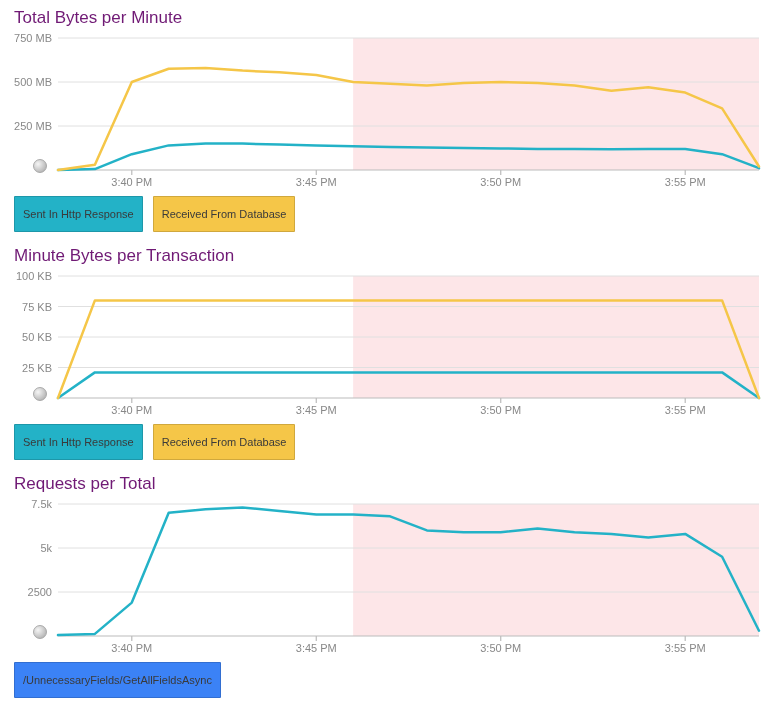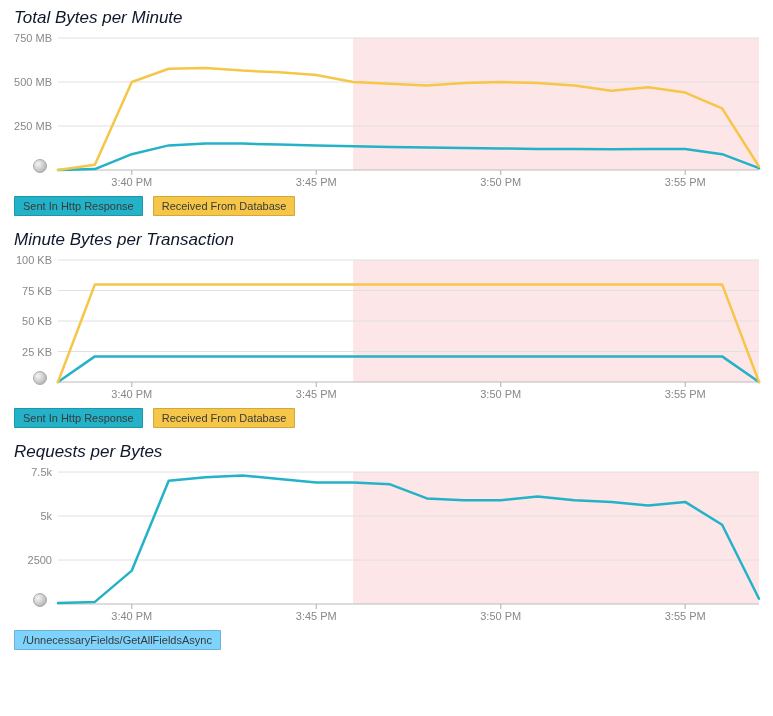--- a/index.html
+++ b/index.html
@@ -7,36 +7,35 @@
     margin: 0;
     padding: 6px 8px 12px 8px;
     font-family: "Segoe UI", Arial, sans-serif;
     background: #ffffff;
     color: #666;
     width: 773px;
   }
   .chart-block { margin-bottom: 14px; }
   .chart-title {
     font-size: 17px;
-    color: #0f172a;
+    color: #701a75;
     margin: 2px 0 4px 6px;
     font-weight: 400;
-    font-style: italic;
   }
   .plot-wrap { position: relative; }
   svg.plot { display: block; }
   .axis-text { font-size: 11px; fill: #888; }
   .tick-line { stroke: #e0e0e0; stroke-width: 1; }
   .axis-line { stroke: #bbb; stroke-width: 1.2; }
   .shade { fill: #fde6e8; }
   .series { fill: none; stroke-width: 2.5; stroke-linejoin: round; stroke-linecap: round; }
   .legend { margin: 4px 0 0 6px; display: flex; gap: 10px; }
   .legend-chip {
     font-size: 11px;
-    padding: 3px 8px;
+    padding: 11px 8px;
     border: 1px solid rgba(0,0,0,.15);
     color: #3a3a3a;
     border-radius: 1px;
     display: inline-block;
   }
 </style>
 </head>
 <body>
 
 <div id="root">
@@ -108,21 +107,21 @@
           </defs>
           <circle cx="32" cy="124" r="6.5" fill="url(#knob-avg_bytes)" stroke="#9a9a9a" stroke-width="0.8"></circle>
         </svg>
       </div>
       <div class="legend">
         <span class="legend-chip" style="background:#23b2c7;">Sent In Http Response</span>
         <span class="legend-chip" style="background:#f5c648;">Received From Database</span>
       </div>
     </div>
     <div class="chart-block">
-      <div class="chart-title">Requests per Bytes</div>
+      <div class="chart-title">Requests per Total</div>
       <div class="plot-wrap">
         <svg class="plot" width="757" height="160">
           <rect class="shade" x="345.1578947368421" y="6" width="405.8421052631579" height="132"></rect>
           <line class="tick-line" x1="50" x2="751" y1="94" y2="94"></line>
           <text class="axis-text" x="44" y="98" text-anchor="end">2500</text>
           <line class="tick-line" x1="50" x2="751" y1="50" y2="50"></line>
           <text class="axis-text" x="44" y="54" text-anchor="end">5k</text>
           <line class="tick-line" x1="50" x2="751" y1="6" y2="6"></line>
           <text class="axis-text" x="44" y="10" text-anchor="end">7.5k</text>
           <line class="axis-line" x1="50" x2="751" y1="138" y2="138"></line>
@@ -138,16 +137,16 @@
           <defs>
             <radialGradient id="knob-requests" cx="35%" cy="35%" r="65%">
               <stop offset="0%" stop-color="#f5f5f5"></stop>
               <stop offset="100%" stop-color="#b8b8b8"></stop>
             </radialGradient>
           </defs>
           <circle cx="32" cy="134" r="6.5" fill="url(#knob-requests)" stroke="#9a9a9a" stroke-width="0.8"></circle>
         </svg>
       </div>
       <div class="legend">
-        <span class="legend-chip" style="background:#7dd3fc;">/UnnecessaryFields/GetAllFieldsAsync</span>
+        <span class="legend-chip" style="background:#3b82f6;">/UnnecessaryFields/GetAllFieldsAsync</span>
       </div>
     </div>
   </div>
 
 </body></html>

